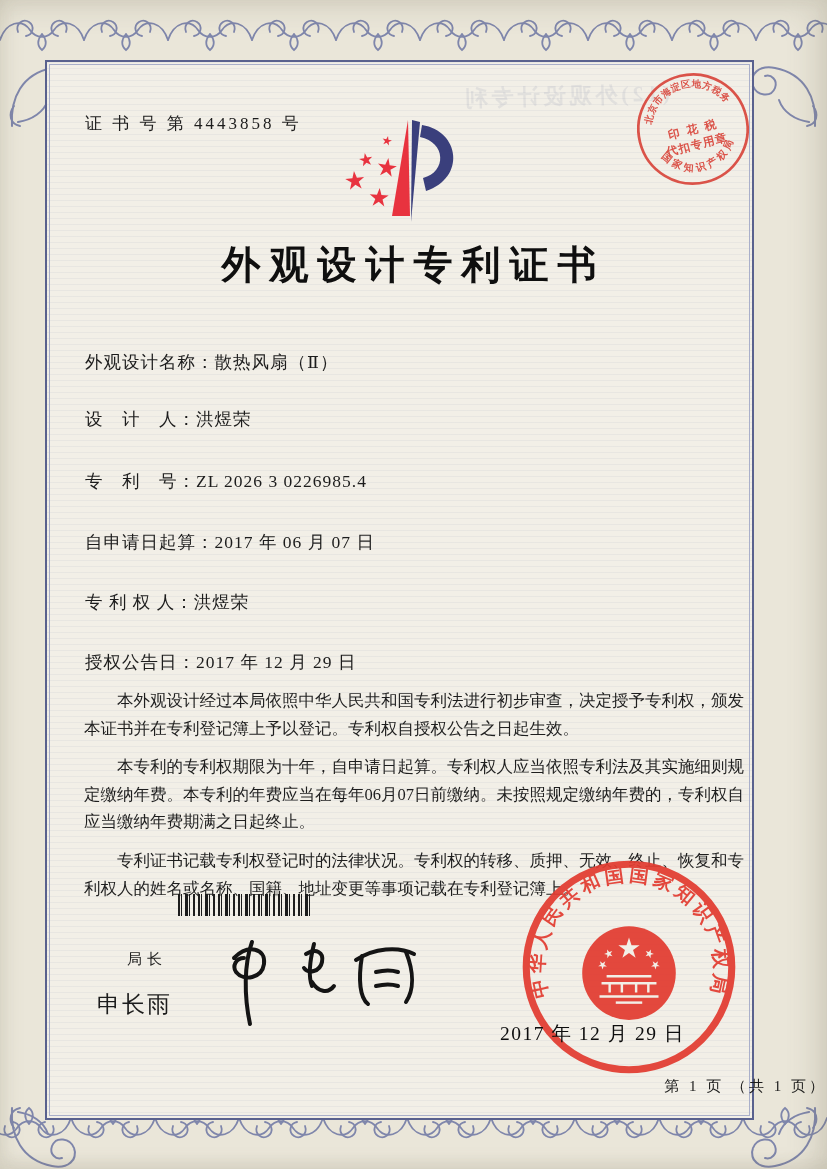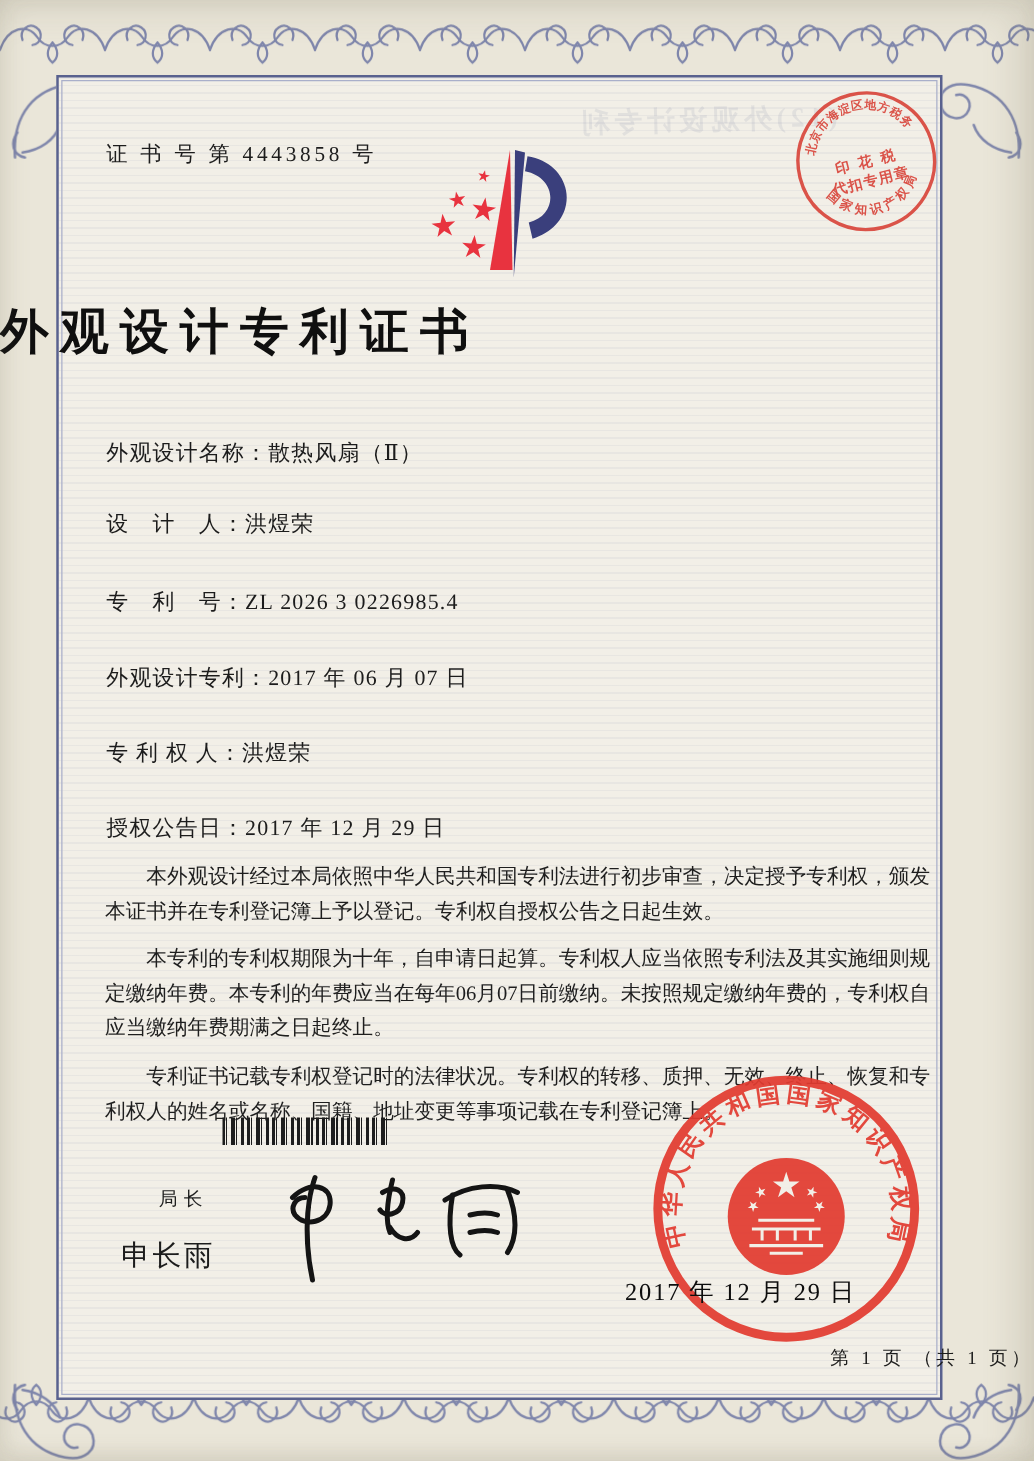--- a/index.html
+++ b/index.html
@@ -26,21 +26,21 @@
 
   .ghost{
     position:absolute; left:250px; top:84px; width:420px;
     transform:scaleX(-1) rotate(1.5deg);
     font-size:22px; letter-spacing:4px; color:#5a628f; opacity:.10;
     font-weight:700;
   }
   .cert-number{ position:absolute; left:85px; top:112px; font-size:17px; letter-spacing:3px; }
   .logo{ position:absolute; left:342px; top:120px; }
   .title{
-    position:absolute; left:0; right:0; top:238px; text-align:left;
+    position:absolute; left:0; right:0; top:238px; text-align:center;
     font-size:39px; font-weight:700; letter-spacing:9px; color:#0f0f0f;
   }
   .field{ position:absolute; left:85px; font-size:17.5px; letter-spacing:1px; white-space:nowrap; }
   .f0{top:350px}.f1{top:407px}.f2{top:469px}.f3{top:530px}.f4{top:590px}.f5{top:650px}
   .body-text{
     position:absolute; left:73px; top:676px; width:682px;
     font-size:16.5px; line-height:27.6px; text-align:justify; color:#1e1e1e;
   }
   .body-text p{ margin:11px; text-indent:2em; }
   .barcode{
@@ -153,21 +153,21 @@
       <polygon points="70,0 78,2 69,102"></polygon>
       <path d="M80,5 C118,11 124,58 84,71 L81,58 C105,52 104,22 78,17 Z"></path>
     </g>
   </svg>
 
   <div class="title">外观设计专利证书</div>
 
   <div class="field f0"><span>外观设计名称：</span><span>散热风扇（Ⅱ）</span></div>
   <div class="field f1"><span>设　计　人：</span><span>洪煜荣</span></div>
   <div class="field f2"><span>专　利　号：</span><span>ZL 2026 3 0226985.4</span></div>
-  <div class="field f3"><span>外观设计专利：</span><span>2017 年 06 月 07 日</span></div>
+  <div class="field f3"><span>自申请日起算：</span><span>2017 年 06 月 07 日</span></div>
   <div class="field f4"><span>专 利 权 人：</span><span>洪煜荣</span></div>
   <div class="field f5"><span>授权公告日：</span><span>2017 年 12 月 29 日</span></div>
 
   <div class="body-text">
     <p>本外观设计经过本局依照中华人民共和国专利法进行初步审查，决定授予专利权，颁发本证书并在专利登记簿上予以登记。专利权自授权公告之日起生效。</p>
     <p>本专利的专利权期限为十年，自申请日起算。专利权人应当依照专利法及其实施细则规定缴纳年费。本专利的年费应当在每年06月07日前缴纳。未按照规定缴纳年费的，专利权自应当缴纳年费期满之日起终止。</p>
     <p>专利证书记载专利权登记时的法律状况。专利权的转移、质押、无效、终止、恢复和专利权人的姓名或名称、国籍、地址变更等事项记载在专利登记簿上。</p>
   </div>
 
   <div class="barcode"></div>

